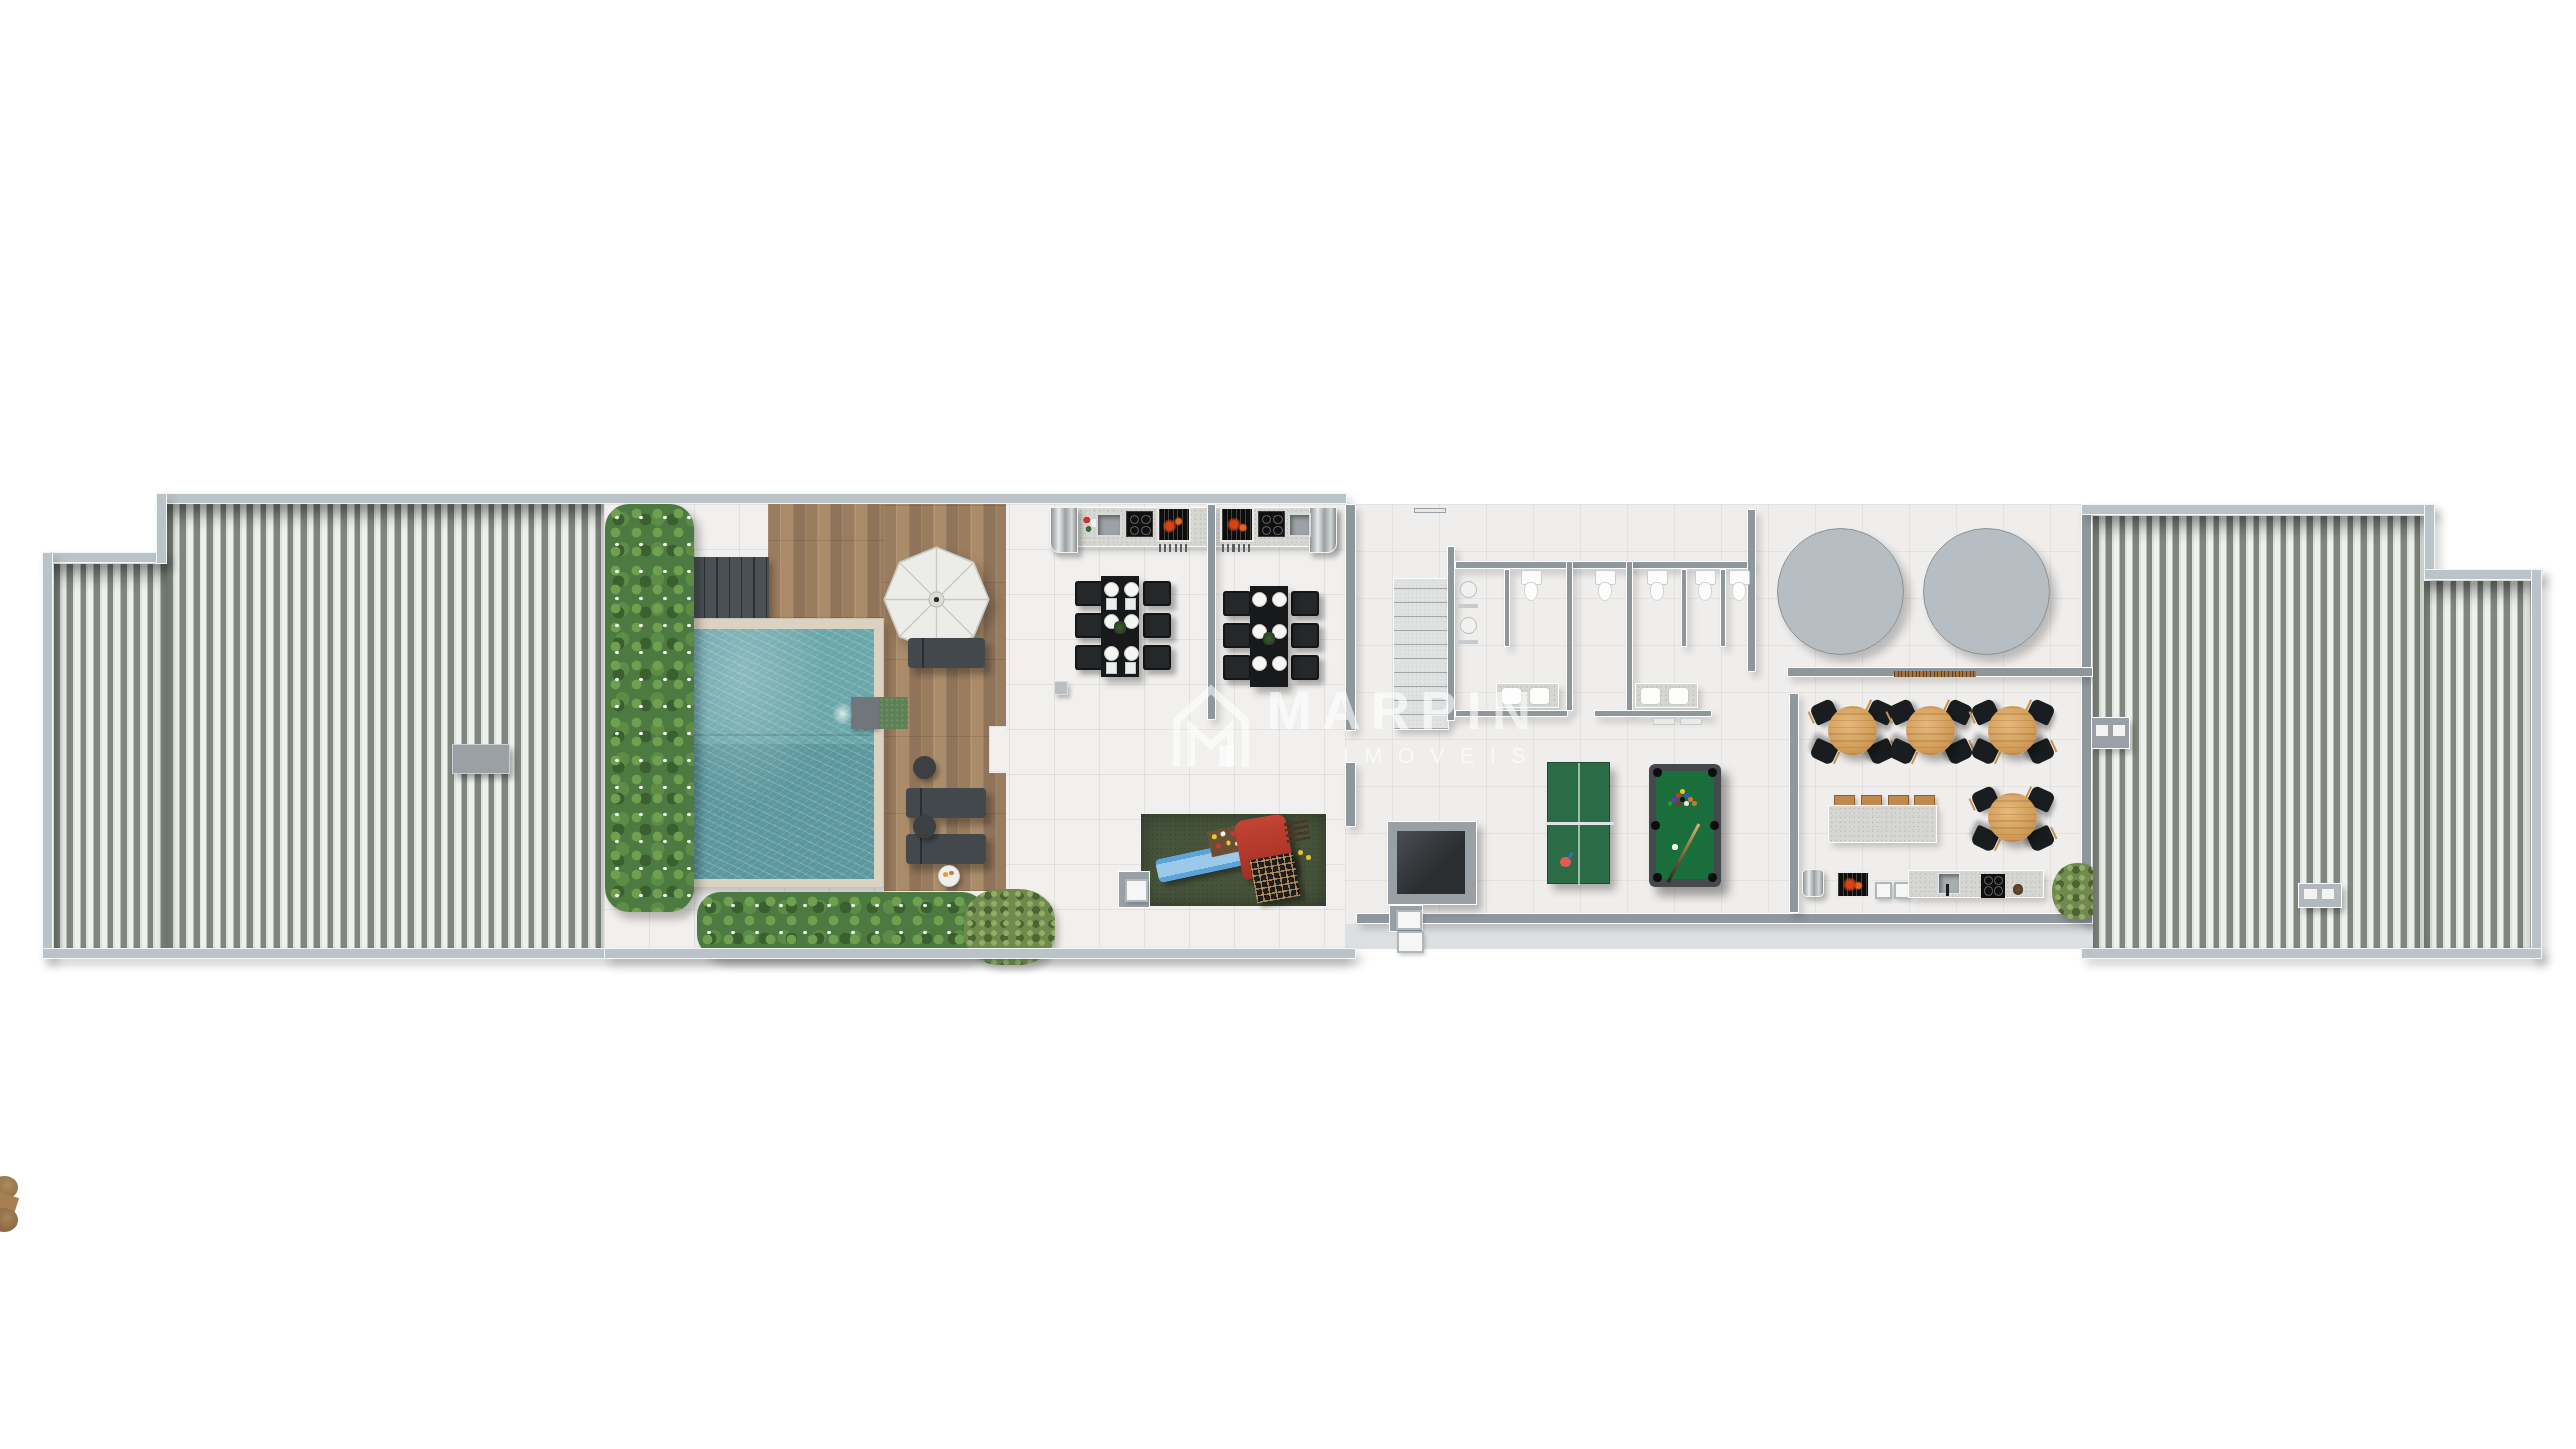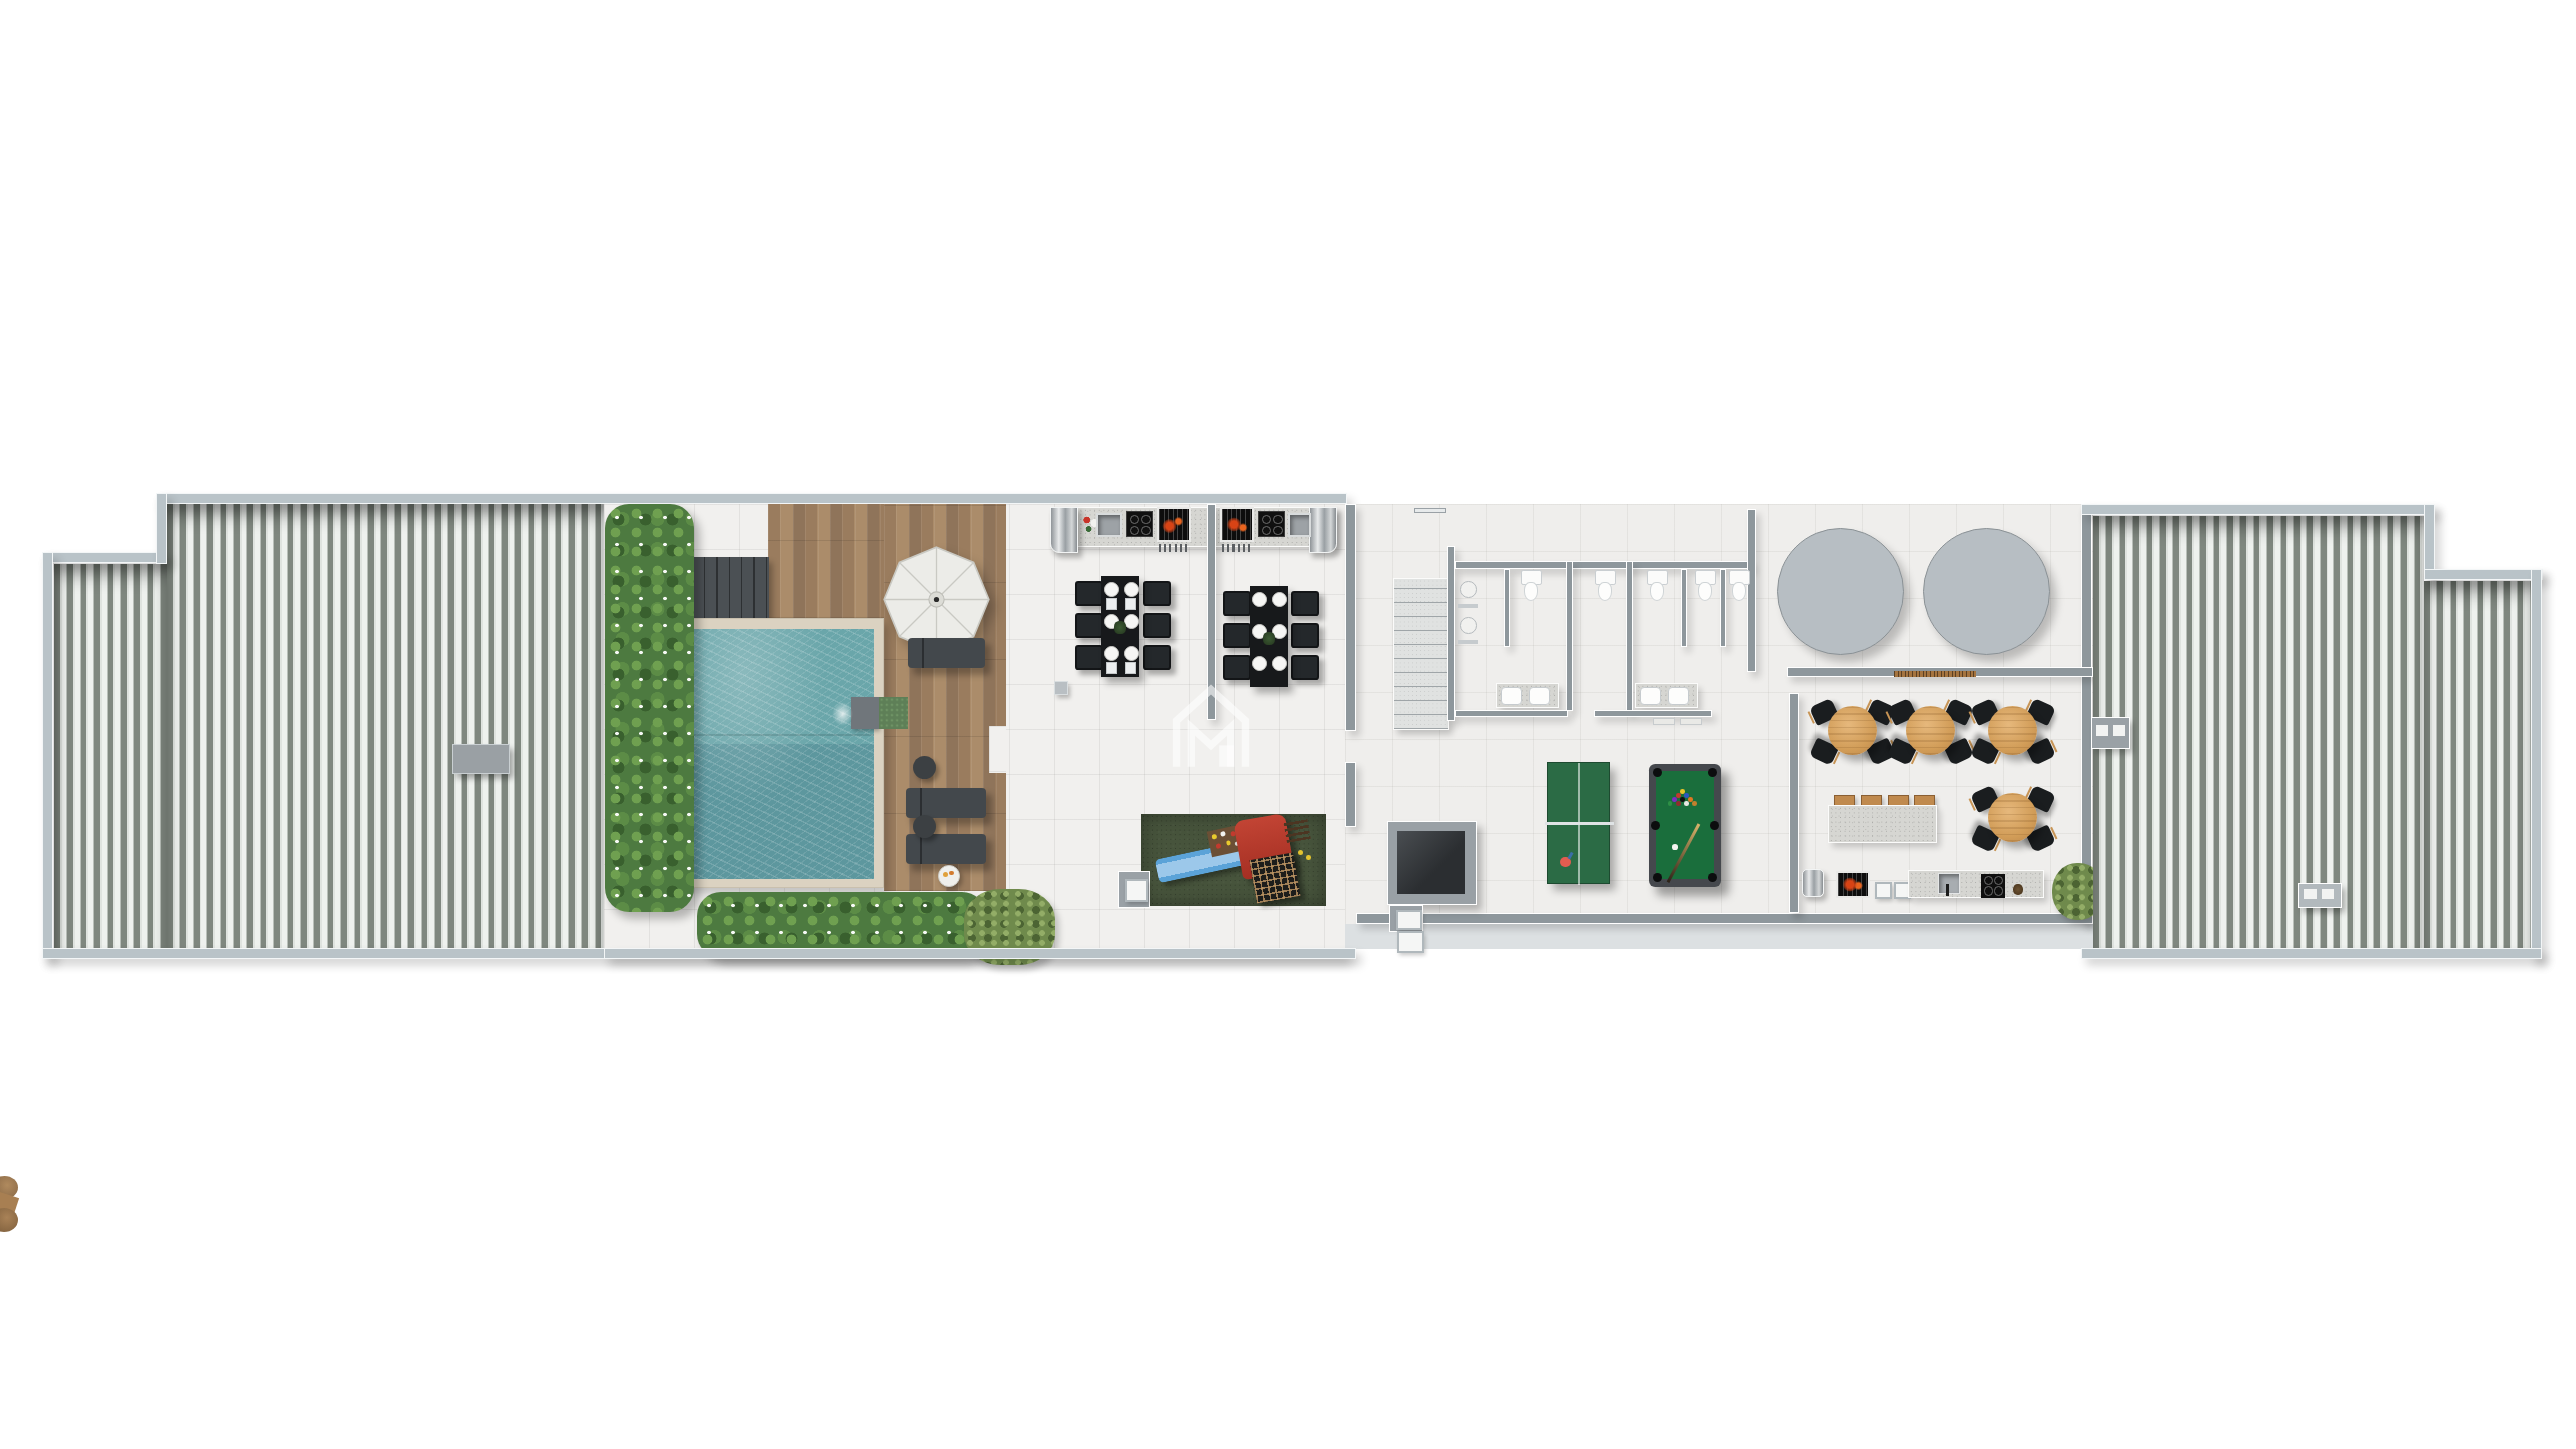--- a/index.html
+++ b/index.html
@@ -399,16 +399,20 @@
   <div class="ab" style="left:-10.3px;top:1208px;width:28px;height:24px;border-radius:50%;background:radial-gradient(circle at 60% 40%,#a98257,#765837);"></div>
 
   <div id="wm">
     <svg width="82" height="93" viewBox="0 0 100 110" style="opacity:.95;">
       <g fill="none" stroke="rgba(255,255,255,.62)" stroke-width="9">
         <path d="M8 104 L8 48 L50 10 L92 48 L92 104"></path>
         <path d="M26 104 L26 56 L50 78 L74 56 L74 104"></path>
       </g>
       <rect x="60" y="78" width="18" height="26" fill="rgba(255,255,255,.62)"></rect>
     </svg>
+    <div class="txt">
+      <div class="brand">MARPIN</div>
+      <div class="sub">IMÓVEIS</div>
+    </div>
   </div>
 
 </div>
 
 
 </body></html>

